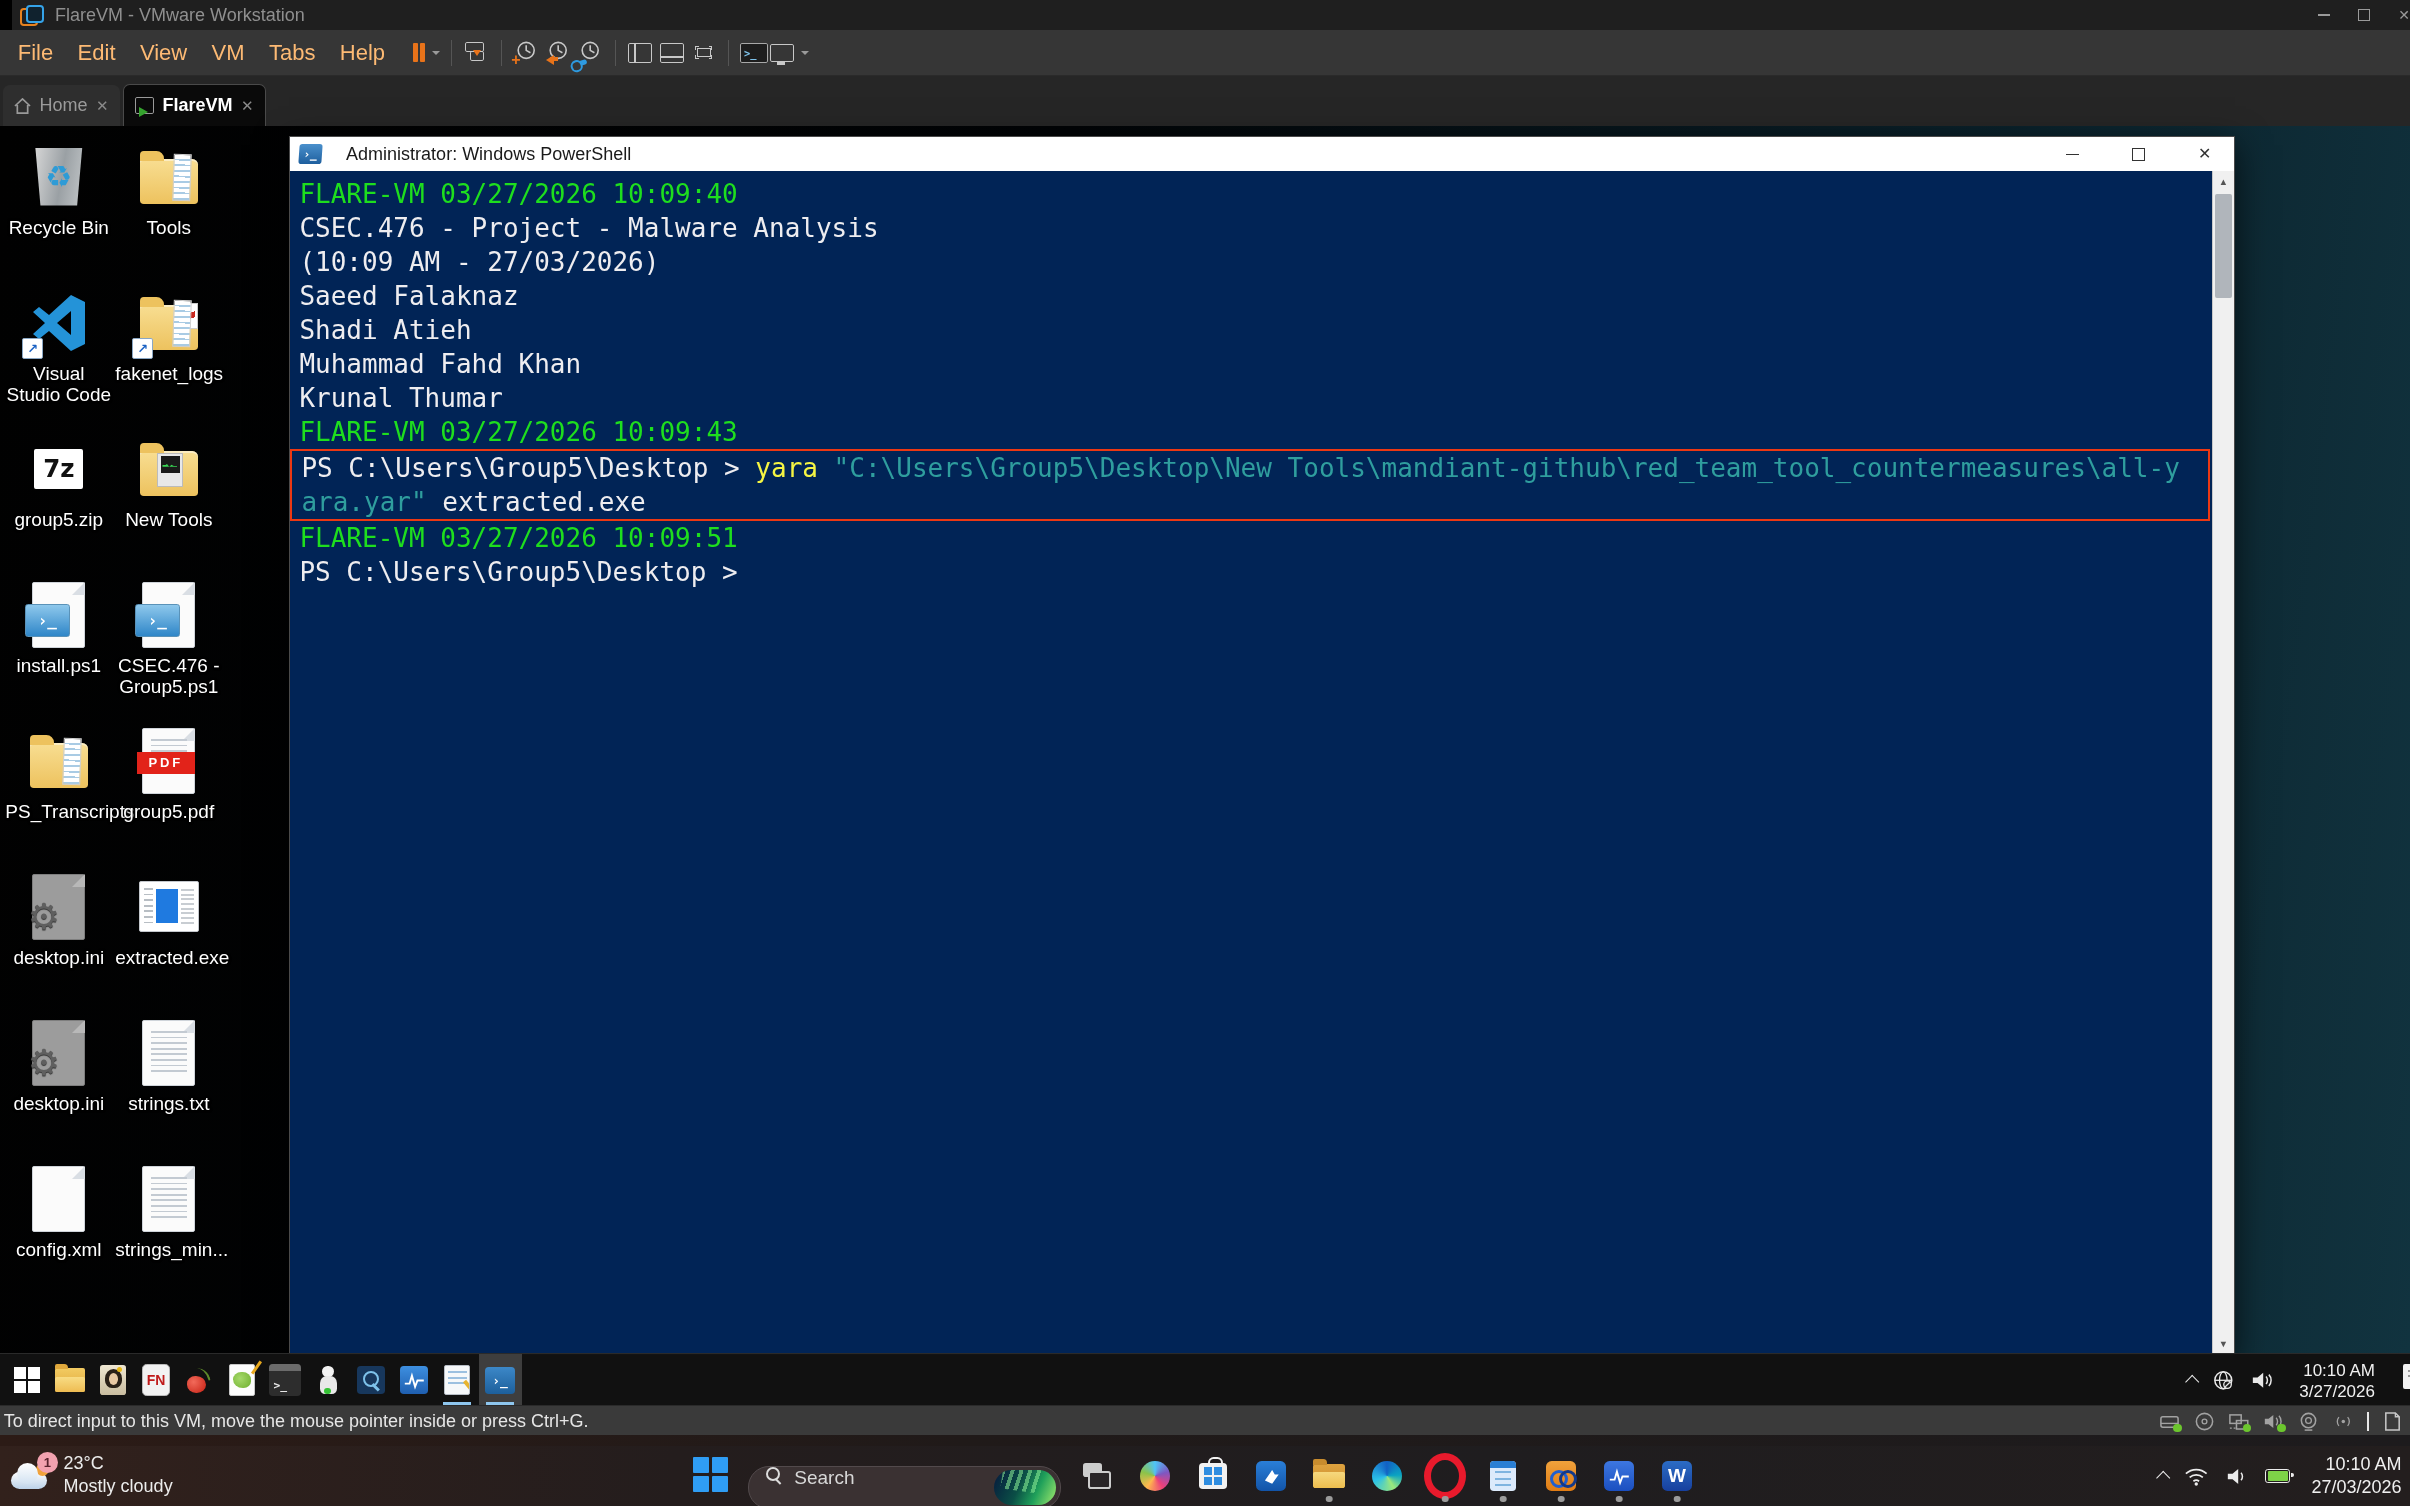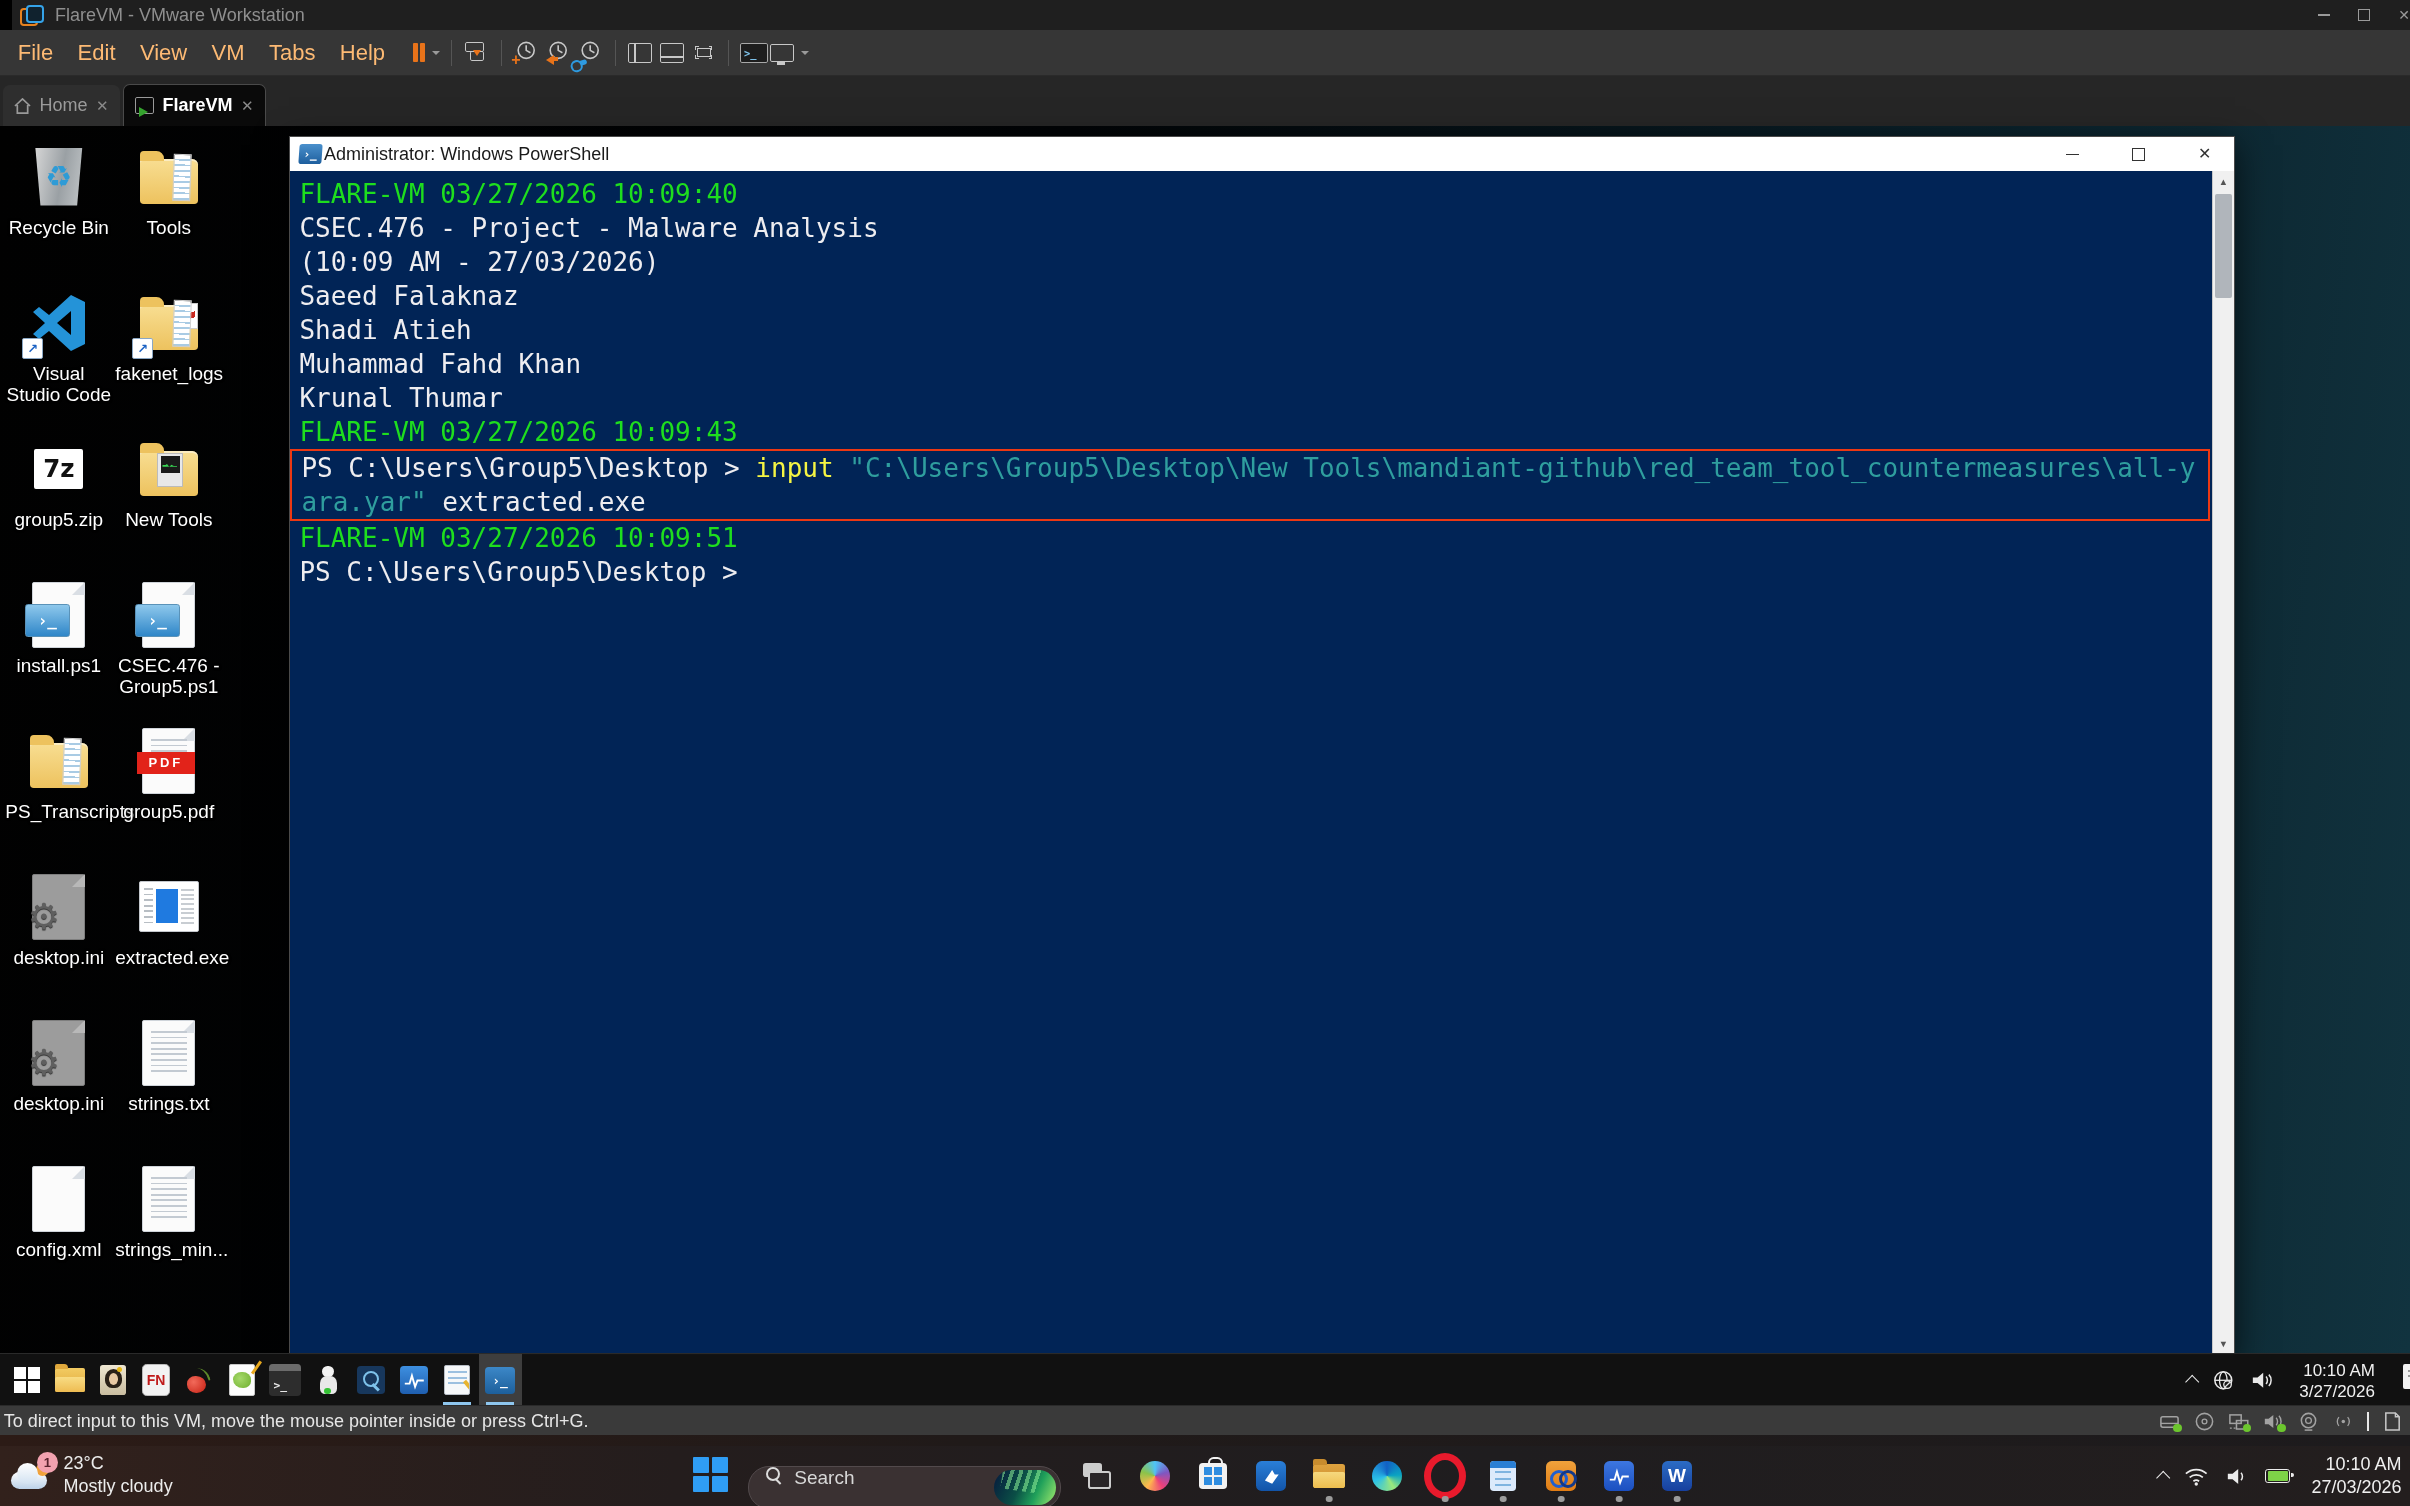--- a/index.html
+++ b/index.html
@@ -78,21 +78,21 @@
   .icrb{width:51px;height:58px;background:linear-gradient(100deg,#d9d9d9,#9aa0a4 55%,#c4c8ca);clip-path:polygon(4% 0,96% 0,86% 100%,14% 100%);display:flex;align-items:center;justify-content:center;color:#2e9bd6;font-size:30px;font-family:"DejaVu Sans",sans-serif;}
   .icexe{width:58px;height:49px;background:#fff;border:0.9px solid #c3c7cc;border-radius:1.9px;position:relative;}
   .icexe .exl{position:absolute;left:3.8px;top:5.6px;width:9.4px;height:38px;background:repeating-linear-gradient(#b8bec4 0 1.9px,transparent 1.9px 5.6px);}
   .icexe .exb{position:absolute;left:16px;top:6.6px;width:22.6px;height:34px;background:#1f7ae0;}
   .icexe .exr{position:absolute;right:3.8px;top:6.6px;width:13px;height:36px;background:repeating-linear-gradient(#c8cdd2 0 1.9px,transparent 1.9px 4.7px);}
   .sc{position:absolute;left:0.9px;bottom:0.9px;width:19px;height:19px;background:#fff;border:0.9px solid #8aa7c4;border-radius:1.9px;color:#1b62c4;font:bold 13px "DejaVu Sans",sans-serif;display:flex;align-items:center;justify-content:center;}
   
   #psw{position:absolute;left:289px;top:10.4px;width:1944px;height:1217px;border:0.9px solid #4a4a4a;box-shadow:0 9.4px 32px rgba(0,0,0,.65);}
   #pstb{position:absolute;left:0;top:0;right:0;height:34px;background:#fff;display:flex;align-items:center;}
   .psico{width:22.6px;height:20px;margin-left:8.5px;border-radius:2.8px;background:linear-gradient(#4a90cc,#1e5f9e);color:#fff;font:bold 11.3px "DejaVu Sans Mono",monospace;display:flex;align-items:center;justify-content:center;transform:skewX(-4deg);}
-  #pstb .ptt{margin-left:3px;color:#1a1a1a;font-size:18px;}
+  #pstb .ptt{margin-left:25px;color:#1a1a1a;font-size:18px;}
   .psc{display:flex;margin-left:auto;margin-right:22.6px;gap:53px;align-items:center;color:#333;}
   .pmin{width:13px;height:1.7px;background:#333;}
   .pmax{width:11.3px;height:11.3px;border:1.3px solid #333;}
   .pcls{font-size:16px;line-height:1;}
   #pscon{position:absolute;left:0;top:34px;right:0;bottom:0;background:#012456;}
   #term{position:absolute;left:0;top:0;right:21px;bottom:0;padding-top:5.6px;font-family:"DejaVu Sans Mono",monospace;font-size:26px;line-height:34px;color:#EEEDF0;}
   .tline{padding-left:9.4px;}
   #term span{white-space:pre;}
   .g{color:#1EDE1E;} .c{color:#2F9E9E;} .y{color:#F5F543;}
   .redbox{border:2.8px solid #EC3813;margin-right:2.8px;}
@@ -447,21 +447,21 @@
       <div id="term">
         <div class="tline"><span class="g">FLARE-VM 03/27/2026 10:09:40</span></div>
         <div class="tline"><span>CSEC.476 - Project - Malware Analysis</span></div>
         <div class="tline"><span>(10:09 AM - 27/03/2026)</span></div>
         <div class="tline"><span>Saeed Falaknaz</span></div>
         <div class="tline"><span>Shadi Atieh</span></div>
         <div class="tline"><span>Muhammad Fahd Khan</span></div>
         <div class="tline"><span>Krunal Thumar</span></div>
         <div class="tline"><span class="g">FLARE-VM 03/27/2026 10:09:43</span></div>
         <div class="redbox">
-          <div class="tline"><span>PS C:\Users\Group5\Desktop &gt; </span><span class="y">input</span><span class="c"> "C:\Users\Group5\Desktop\New Tools\mandiant-github\red_team_tool_countermeasures\all-y</span></div>
+          <div class="tline"><span>PS C:\Users\Group5\Desktop &gt; </span><span class="y">yara</span><span class="c"> "C:\Users\Group5\Desktop\New Tools\mandiant-github\red_team_tool_countermeasures\all-y</span></div>
           <div class="tline"><span class="c">ara.yar"</span><span> extracted.exe</span></div>
         </div>
         <div class="tline"><span class="g">FLARE-VM 03/27/2026 10:09:51</span></div>
         <div class="tline"><span>PS C:\Users\Group5\Desktop &gt;</span></div>
       </div>
       <div id="scb">
         <div class="sarr sup">▲</div>
         <div class="sthumb"></div>
         <div class="sarr sdn">▼</div>
       </div>

